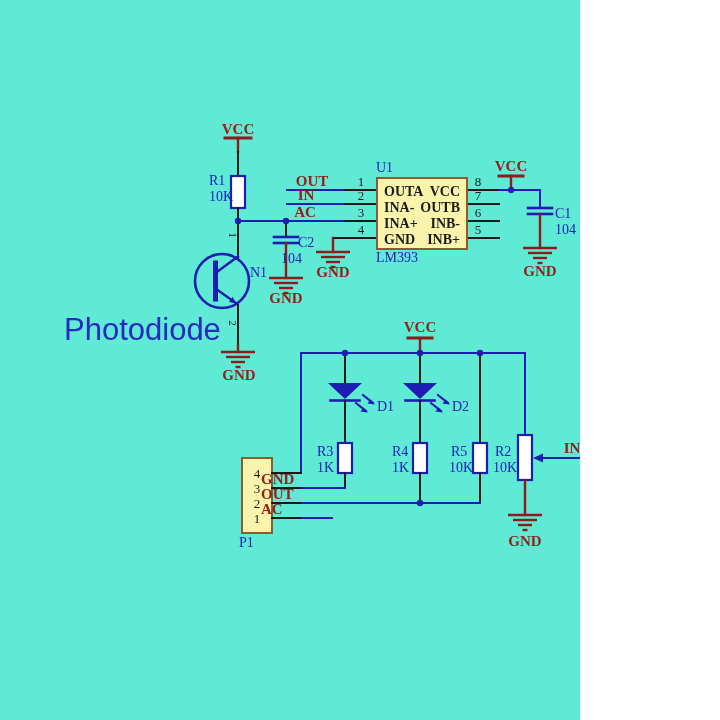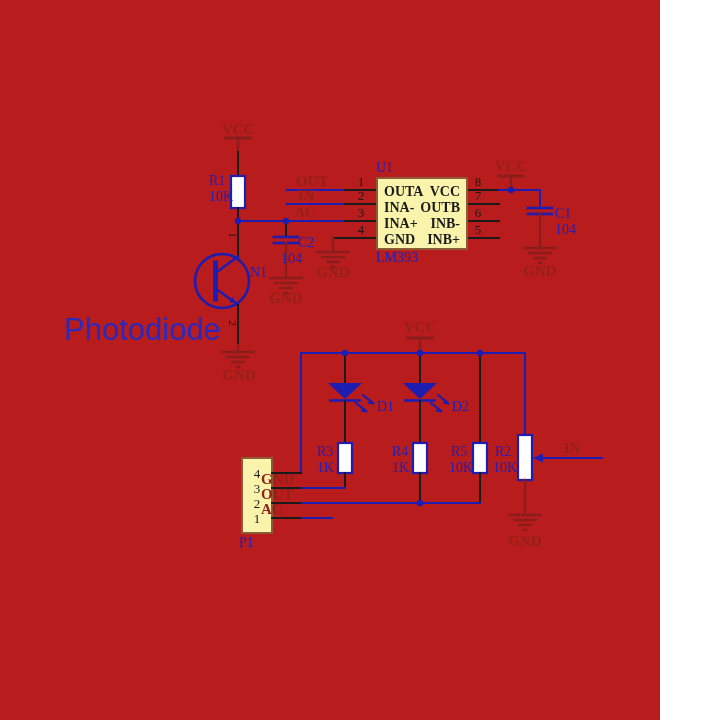--- a/index.html
+++ b/index.html
@@ -1,16 +1,16 @@
 <!DOCTYPE html>
 <html><head>
 <meta charset="utf-8">
 <style>
   html,body{margin:0;padding:0;background:#ffffff;}
-  .canvas{position:relative;width:660px;height:720px;background:#b91c1c;overflow:hidden;}
+  .canvas{position:relative;width:580px;height:720px;background:#5eead4;overflow:hidden;}
   svg{display:block;}
   
   .wb{stroke:#1d1db2;stroke-width:2;fill:none;stroke-linecap:square;}
   .wk{stroke:#1a1a1a;stroke-width:2;fill:none;stroke-linecap:square;}
   .wr{stroke:#8b1d1d;stroke-width:2.4;fill:none;stroke-linecap:square;}
   .comp{stroke:#1d1db2;stroke-width:2.2;fill:#ffffff;}
   .body{fill:#f9f3ac;stroke:#8a5b35;stroke-width:2;}
   .fillb{fill:#1d1db2;stroke:none;}
   
   text{font-family:"Liberation Serif",serif;}

